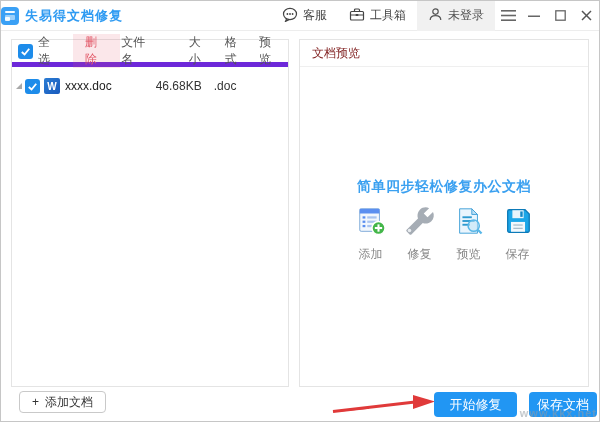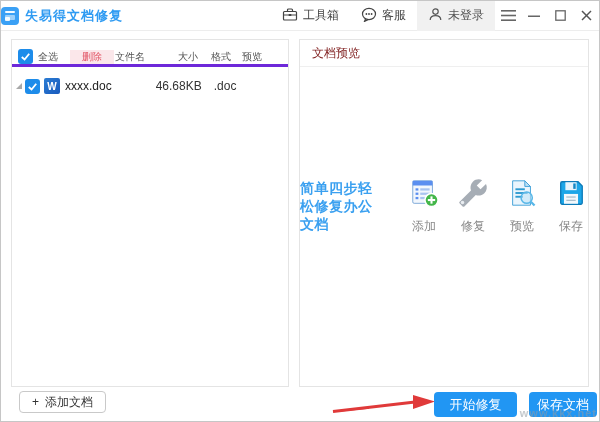--- a/index.html
+++ b/index.html
@@ -12,39 +12,39 @@
   .title-left { display:flex; align-items:center; gap:6px; }
   .app-icon { width:18px; height:18px; display:inline-flex; }
   .app-title { color:#2f9bf2; font-size:13px; font-weight:bold; letter-spacing:1px; }
   .title-right { display:flex; align-items:center; height:30px; }
   .tb-btn { display:flex; align-items:center; gap:5px; font-size:12px; color:#444; padding:0 11px; height:30px; cursor:pointer; white-space:nowrap; }
   .tb-btn.login { background:#f1f1f1; color:#555; }
   .win-ctrl { width:26px; height:30px; display:flex; align-items:center; justify-content:center; cursor:pointer; }
 
   
   .left-panel { position:absolute; left:10px; top:38px; width:278px; bottom:34px; border:1px solid #e4e4e4; background:#fff; }
-  .list-header { display:flex; align-items:flex-end; height:27px; border-bottom:3px solid #6d28d9; padding:0 6px; font-size:10px; color:#555; }
+  .list-header { display:flex; align-items:center; height:27px; border-bottom:5px solid #6d28d9; padding:0 6px; font-size:12px; color:#555; }
   .checkbox { width:15px; height:15px; border-radius:3px; background:#1d8cea; display:inline-flex; align-items:center; justify-content:center; flex:none; cursor:pointer; }
   .hdr-select { margin-left:5px; cursor:pointer; }
   .hdr-delete { margin-left:12px; color:#e25767; background:rgba(226,87,103,.14); padding:0 12px; cursor:pointer; }
   .col-name { margin-left:1px; }
   .col-size { margin-left:33px; }
   .col-format { margin-left:13px; }
   .col-preview { margin-left:11px; }
   .file-row { display:flex; align-items:center; height:26px; padding:0 4px; margin-top:6px; font-size:12px; color:#333; cursor:default; }
   .tri { width:0; height:0; border-bottom:6px solid #a9a9a9; border-left:6px solid transparent; margin-right:3px; flex:none; }
   .word-icon { width:16px; height:16px; border-radius:2px; background:linear-gradient(135deg,#2b7cd3,#185abd); color:#fff; font-size:10px; font-weight:bold; display:inline-flex; align-items:center; justify-content:center; margin:0 5px 0 4px; flex:none; }
   .row-name { color:#222; }
   .row-size { margin-left:44px; }
   .row-format { margin-left:12px; }
 
   
   .right-panel { position:absolute; left:298px; top:38px; right:10px; bottom:34px; border:1px solid #e4e4e4; background:#fff; }
   .panel-title { height:27px; line-height:27px; border-bottom:1px solid #efefef; padding-left:12px; font-size:12px; color:#7f1d1d; }
-  .panel-center { position:absolute; left:0; right:0; top:138px; display:flex; flex-direction:row; align-items:center; gap:28px; }
+  .panel-center { position:absolute; left:0; right:0; top:138px; display:flex; flex-direction:column; align-items:center; gap:10px; }
   .promo-message { font-size:14px; font-weight:bold; color:#3aa0f0; letter-spacing:.5px; }
   .steps { display:flex; gap:15px; }
   .step { display:flex; flex-direction:column; align-items:center; gap:6px; width:34px; }
   .step-label { font-size:12px; color:#888; }
 
   
   .add-btn { position:absolute; left:18px; top:390px; height:22px; padding:0 12px; background:#fff; border:1px solid #c9c9c9; border-radius:4px; font-size:12px; color:#333; display:flex; align-items:center; gap:6px; cursor:pointer; font-family:inherit; }
   .primary-btn { position:absolute; top:391px; height:25px; border:none; border-radius:4px; background:#2196f3; color:#fff; font-size:13px; cursor:pointer; font-family:inherit; }
   .btn-start { left:433px; width:83px; }
   .btn-save { left:504px; width:68px;margin-left:24px; }
@@ -69,39 +69,39 @@
           <rect x="4" y="8" width="10" height="5" rx="1" fill="#fff" opacity=".5"></rect>
           <rect x="4" y="10" width="5" height="4" rx="1" fill="#fff" opacity=".9"></rect>
         </svg>
       </span>
       <span class="app-title">失易得文档修复</span>
     </div>
     <div class="title-right">
       <div class="tb-btn">
         <span>
           <svg width="16" height="15" viewBox="0 0 16 15">
-            <rect x="1.5" y="4.5" width="13" height="8.5" rx="1" fill="none" stroke="#444" stroke-width="1.2"></rect>
-            <path d="M5.5 4.5 V3 a1 1 0 0 1 1-1 h3 a1 1 0 0 1 1 1 v1.5" fill="none" stroke="#444" stroke-width="1.2"></path>
-            <line x1="1.5" y1="8" x2="14.5" y2="8" stroke="#444" stroke-width="1"></line>
-            <rect x="6.7" y="7" width="2.6" height="2" fill="#444"></rect>
-          </svg>
-        </span>
-        <span>工具箱</span>
-      </div>
-      <div class="tb-btn">
-        <span>
-          <svg width="16" height="15" viewBox="0 0 16 15">
             <ellipse cx="8" cy="7" rx="6.5" ry="5.6" fill="none" stroke="#444" stroke-width="1.2"></ellipse>
             <path d="M4.5 12 L3.5 14.4 L7 12.6" fill="none" stroke="#444" stroke-width="1.2"></path>
             <circle cx="5.4" cy="7" r=".9" fill="#444"></circle>
               <circle cx="8" cy="7" r=".9" fill="#444"></circle>
               <circle cx="10.6" cy="7" r=".9" fill="#444"></circle>
           </svg>
         </span>
         <span>客服</span>
+      </div>
+      <div class="tb-btn">
+        <span>
+          <svg width="16" height="15" viewBox="0 0 16 15">
+            <rect x="1.5" y="4.5" width="13" height="8.5" rx="1" fill="none" stroke="#444" stroke-width="1.2"></rect>
+            <path d="M5.5 4.5 V3 a1 1 0 0 1 1-1 h3 a1 1 0 0 1 1 1 v1.5" fill="none" stroke="#444" stroke-width="1.2"></path>
+            <line x1="1.5" y1="8" x2="14.5" y2="8" stroke="#444" stroke-width="1"></line>
+            <rect x="6.7" y="7" width="2.6" height="2" fill="#444"></rect>
+          </svg>
+        </span>
+        <span>工具箱</span>
       </div>
       <div class="tb-btn login">
         <span>
           <svg width="15" height="15" viewBox="0 0 15 15">
             <circle cx="7.5" cy="4.6" r="2.7" fill="none" stroke="#555" stroke-width="1.2"></circle>
             <path d="M2.2 13 c0-3 2.4-4.4 5.3-4.4 s5.3 1.4 5.3 4.4" fill="none" stroke="#555" stroke-width="1.2"></path>
           </svg>
         </span>
         <span>未登录</span>
       </div>

